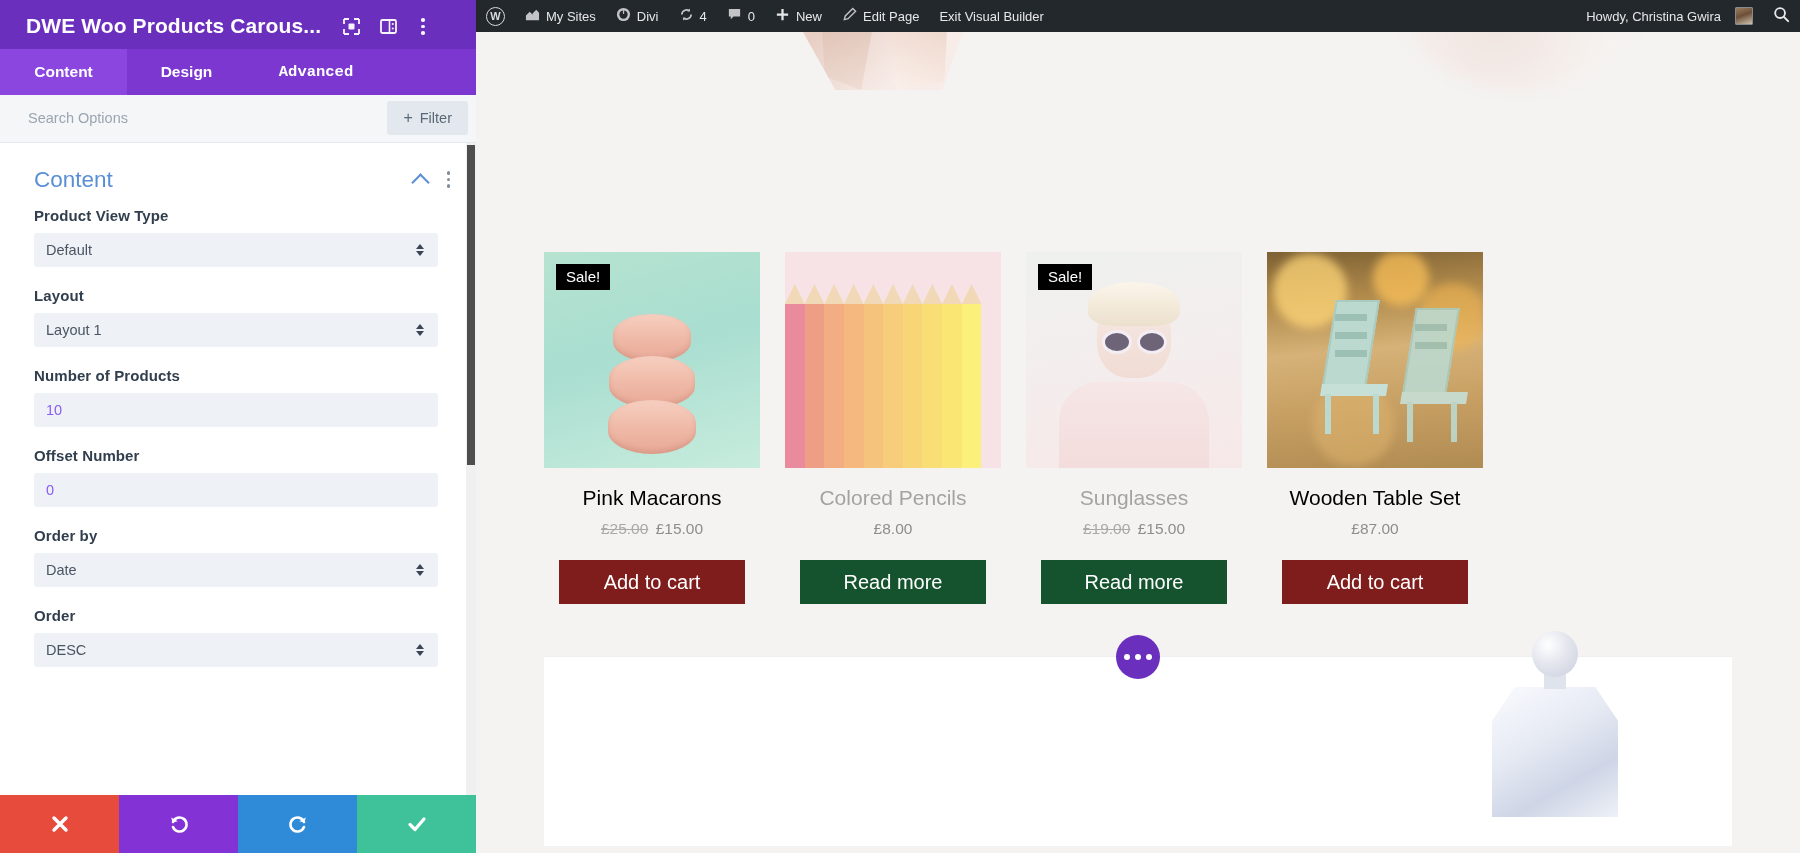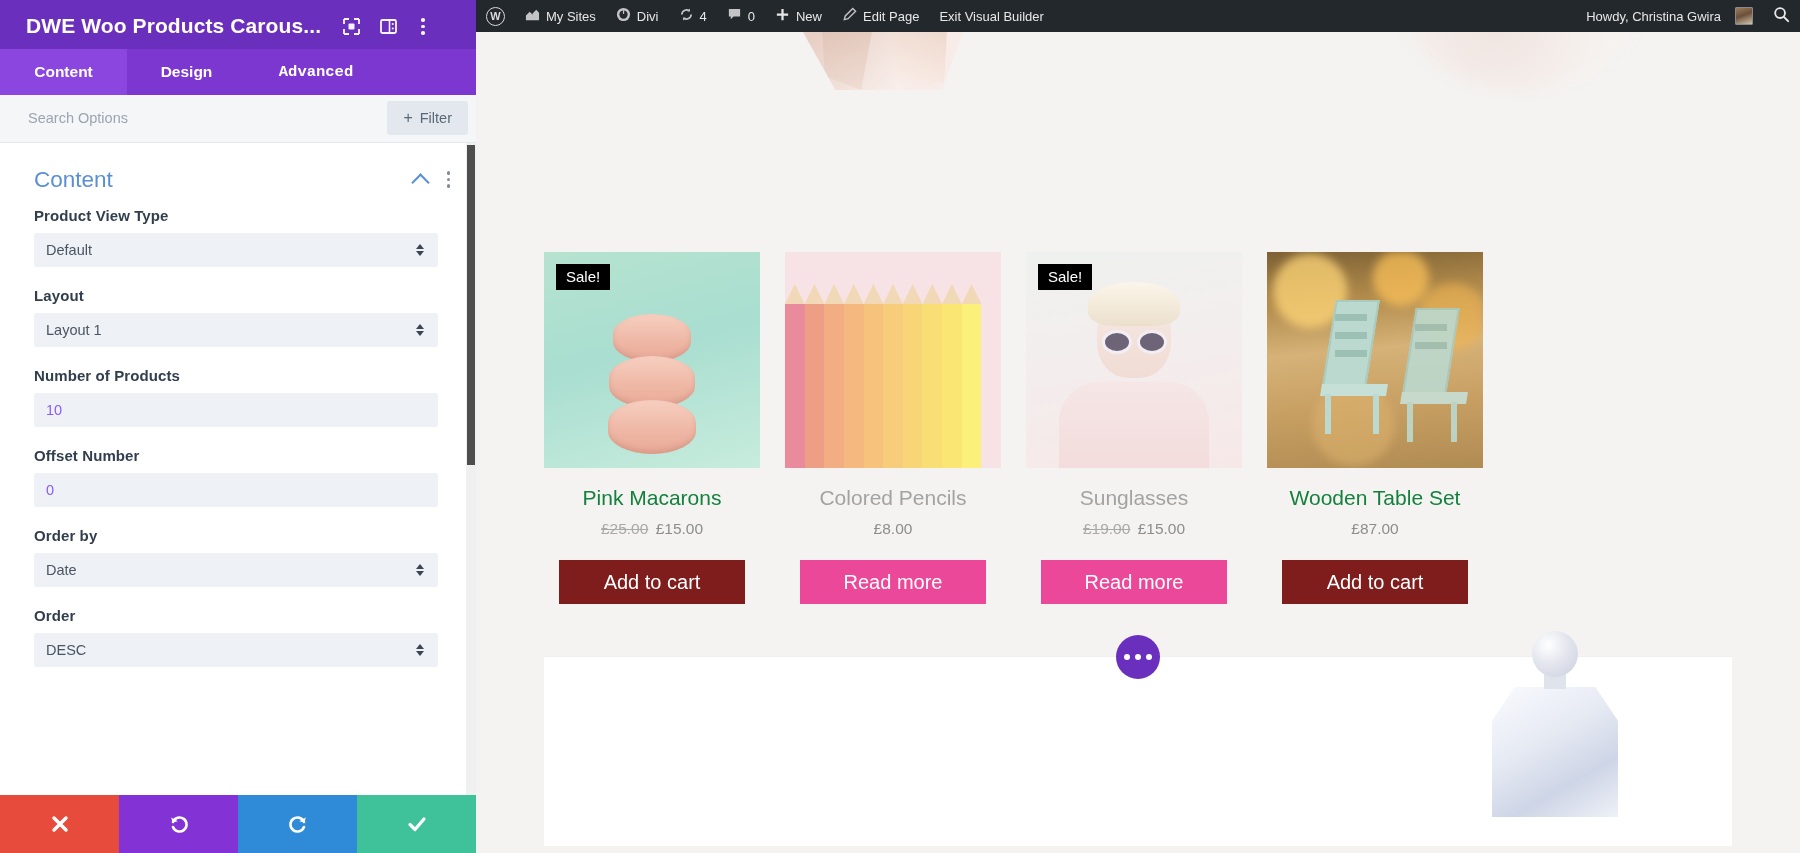--- a/index.html
+++ b/index.html
@@ -202,34 +202,34 @@
   .sale-badge {
     position: absolute; left: 12px; top: 12px; z-index: 4;
     background: #000; color: #fff;
     font-size: 15px; padding: 5px 10px 6px 10px;
     line-height: 1;
   }
   .pname {
     text-align: center; font-size: 21px; margin-top: 18px;
     font-weight: normal;
   }
-  .pname.dark { color: #15803d; }
+  .pname.dark { color: #000000; }
   .pname.grey { color: #a3a3a3; }
   .pprice {
     text-align: center; font-size: 15.5px; margin-top: 10px; color: #8d8d8d;
   }
   .pprice .old { text-decoration: line-through; color: #a9a9a9; margin-right: 3px; }
   .pprice .new { color: #8d8d8d; }
   .pbtn {
     display: block; width: 186px; margin: 22px auto 0 auto;
     height: 44px; line-height: 44px; text-align: center;
     color: #fff; font-size: 20px; cursor: pointer;
   }
   .pbtn.black { background: #7f1d1d; }
-  .pbtn.grey  { background: #ec4899; }
+  .pbtn.grey  { background: #14532d; }
 
   
   .img-macaron { background: linear-gradient(165deg,#b6e3d0 0%,#a9ded0 45%,#c7ecdd 100%); }
   .mac {
     position: absolute; left: 50%; transform: translateX(-50%);
     border-radius: 50%/42%;
     background: linear-gradient(180deg,#f6cfc0 0%,#efb8a6 55%,#e9a897 100%);
     box-shadow: inset 0 -3px 5px rgba(180,120,100,.3);
   }
   .mac1 { width: 78px; height: 48px; top: 62px; }

